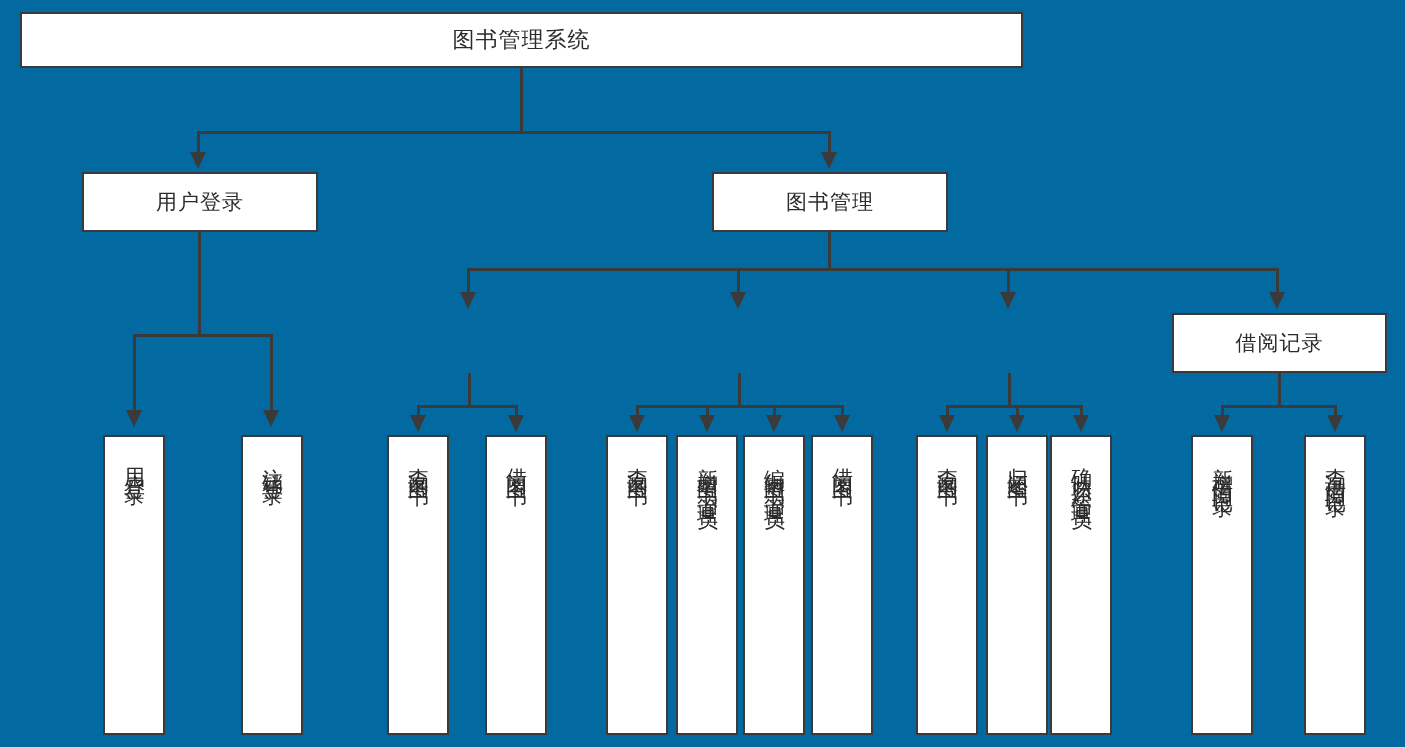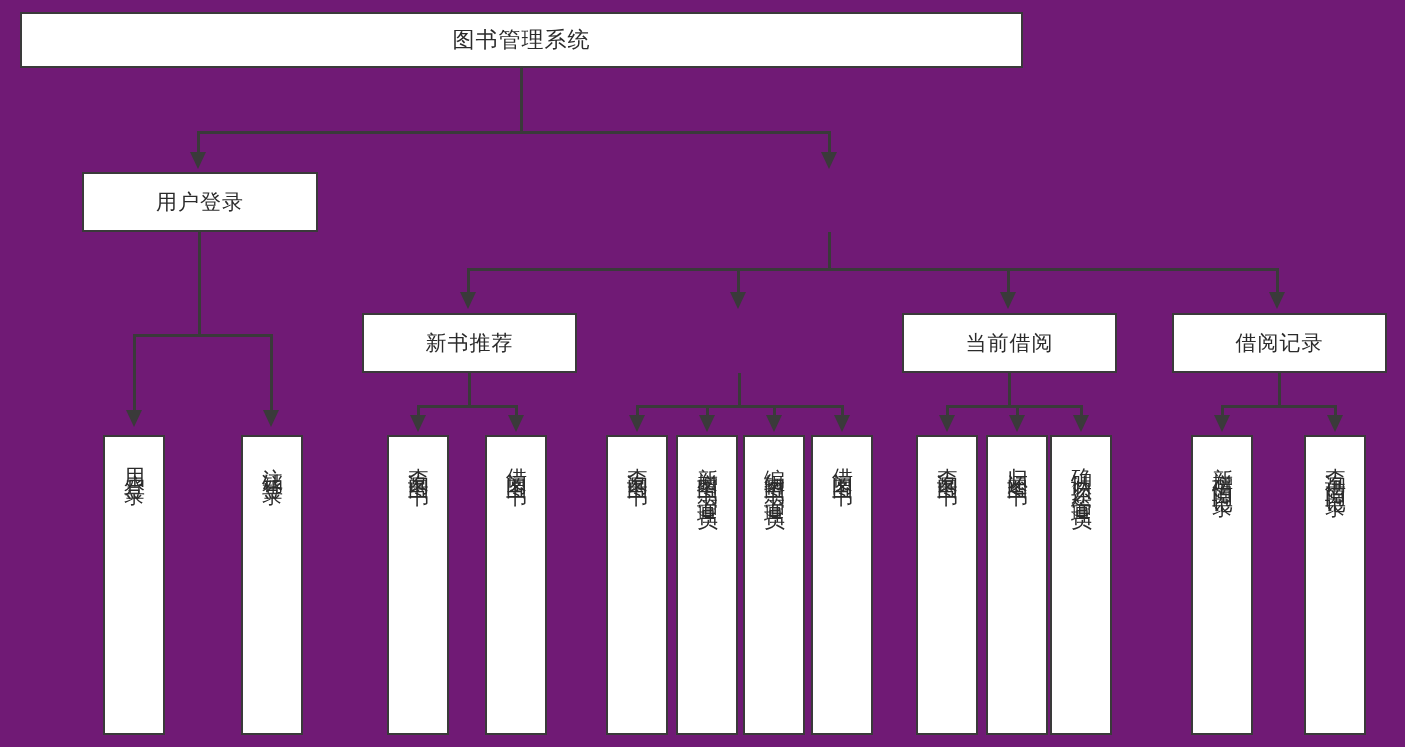--- a/index.html
+++ b/index.html
@@ -5,21 +5,21 @@
 <style>
   html,body{margin:0;padding:0;background:#ffffff;}
   body{
     font-family:"DejaVu Sans","Liberation Sans",sans-serif;
     color:#1a1a1a;
   }
   #diagram-root{
     position:relative;
     width:1405px;
     height:747px;
-    background:#701a75;
+    background:#0369a1;
     overflow:hidden;
   }
   
   .node{
     position:absolute;
     box-sizing:border-box;
     background:#ffffff;
     border:2px solid #3a3a3a;
     display:flex;
     align-items:center;
@@ -92,20 +92,23 @@
   <div class="conn vline" style="left:197px;top:131px;width:3px;height:24px;"></div>
   <div class="arrow" style="left:190px;top:152px;"></div>
 
   <div class="conn vline" style="left:828px;top:131px;width:3px;height:24px;"></div>
   <div class="arrow" style="left:821px;top:152px;"></div>
 
   <div class="node level2" style="left:82px;top:172px;width:236px;height:60px;">
     <span class="label">用户登录</span>
   </div>
 
+  <div class="node level2" style="left:712px;top:172px;width:236px;height:60px;">
+    <span class="label">图书管理</span>
+  </div>
 
   <div class="conn vline" style="left:198px;top:232px;width:3px;height:103px;"></div>
   <div class="conn hline" style="left:133px;top:334px;width:137px;height:3px;"></div>
   <div class="conn vline" style="left:133px;top:334px;width:3px;height:78px;"></div>
   <div class="arrow" style="left:126px;top:410px;"></div>
   <div class="conn vline" style="left:270px;top:334px;width:3px;height:78px;"></div>
   <div class="arrow" style="left:263px;top:410px;"></div>
 
   <div class="conn vline" style="left:828px;top:232px;width:3px;height:37px;"></div>
   <div class="conn hline" style="left:467px;top:268px;width:812px;height:3px;"></div>
@@ -115,26 +118,20 @@
 
   <div class="conn vline" style="left:737px;top:268px;width:3px;height:26px;"></div>
   <div class="arrow" style="left:730px;top:292px;"></div>
 
   <div class="conn vline" style="left:1007px;top:268px;width:3px;height:26px;"></div>
   <div class="arrow" style="left:1000px;top:292px;"></div>
 
   <div class="conn vline" style="left:1276px;top:268px;width:3px;height:26px;"></div>
   <div class="arrow" style="left:1269px;top:292px;"></div>
 
-  <div class="node level2" style="left:362px;top:313px;width:215px;height:60px;">
-    <span class="label">新书推荐</span>
-  </div>
-  <div class="node level2" style="left:902px;top:313px;width:215px;height:60px;">
-    <span class="label">当前借阅</span>
-  </div>
   <div class="node level2" style="left:1172px;top:313px;width:215px;height:60px;">
     <span class="label">借阅记录</span>
   </div>
 
   <div class="conn vline" style="left:468px;top:373px;width:3px;height:33px;"></div>
   <div class="conn hline" style="left:417px;top:405px;width:101px;height:3px;"></div>
   <div class="conn vline" style="left:417px;top:405px;width:3px;height:12px;"></div>
   <div class="arrow" style="left:410px;top:415px;"></div>
   <div class="conn vline" style="left:515px;top:405px;width:3px;height:12px;"></div>
   <div class="arrow" style="left:508px;top:415px;"></div>

